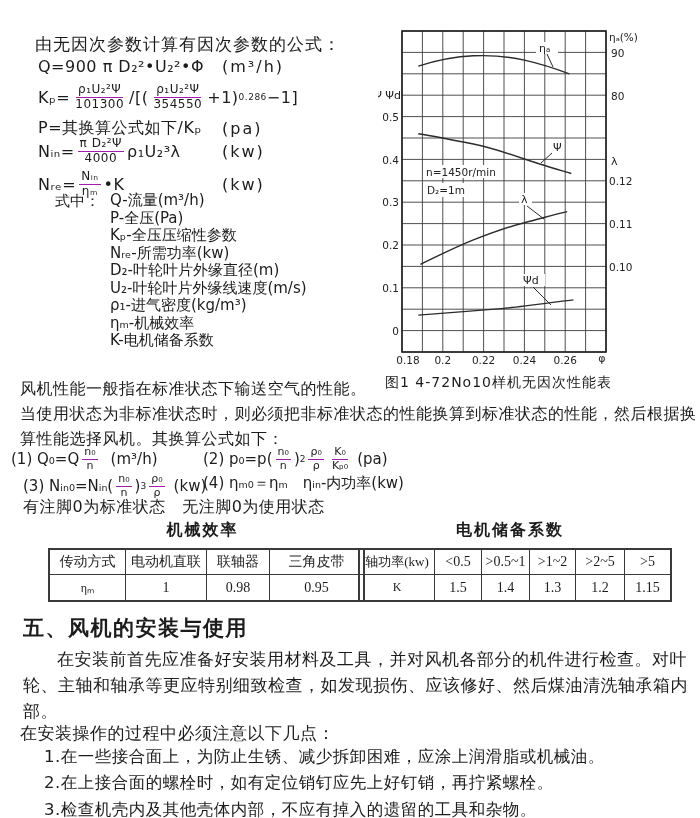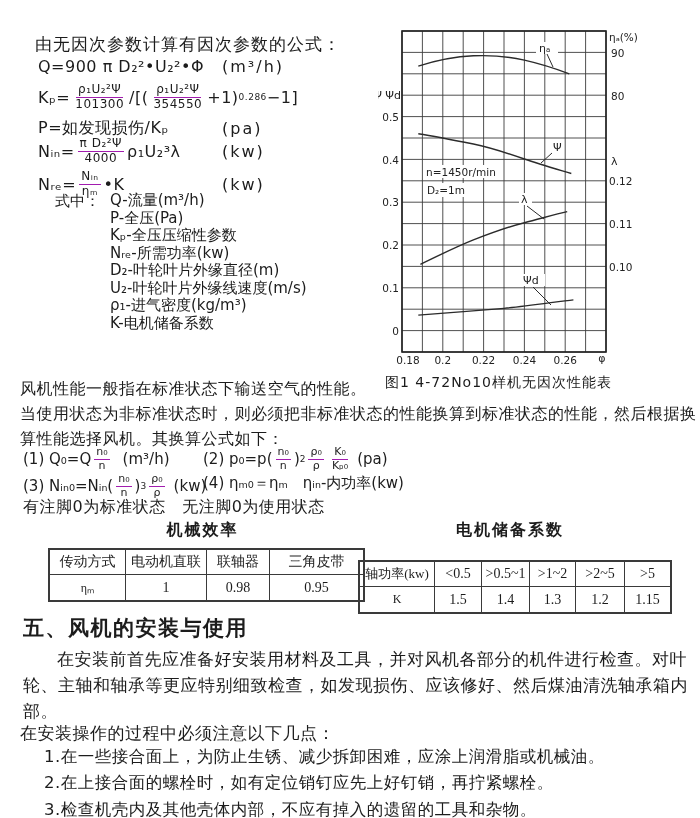--- a/index.html
+++ b/index.html
@@ -60,21 +60,21 @@
     <span class="frac">
       <span class="num">ρ₁U₂²Ψ</span>
       <span class="den">354550</span>
     </span>
     <span>+1)</span>
     <sup class="exp">0.286</sup>
     <span>−1]</span>
   </div>
 
   <div class="fline" style="top:117px;height:22px;">
-    <span>P=如发现损伤/Kₚ</span>
+    <span>P=其换算公式如下/Kₚ</span>
     <span class="unit">(pa)</span>
   </div>
 
   <div class="fline" style="top:134px;height:34px;">
     <span>Nᵢₙ=</span>
     <span class="frac">
       <span class="num">π D₂²Ψ</span>
       <span class="den">4000</span>
     </span>
     <span>ρ₁U₂³λ</span>
@@ -94,20 +94,21 @@
   <div class="where">
     <span class="wlabel">式中：</span>
     <div class="witems">
       <div>Q-流量(m³/h)</div>
       <div>P-全压(Pa)</div>
       <div>Kₚ-全压压缩性参数</div>
       <div>Nᵣₑ-所需功率(kw)</div>
       <div>D₂-叶轮叶片外缘直径(m)</div>
       <div>U₂-叶轮叶片外缘线速度(m/s)</div>
       <div>ρ₁-进气密度(kg/m³)</div>
+      <div>ηₘ-机械效率</div>
       <div>K-电机储备系数</div>
     </div>
   </div>
 
   <svg class="abs" style="left:378px;top:25px;" width="272" height="345" viewBox="378 25 272 345">
 
     <path d="M402 31V352M422.4 31V352M442.8 31V352M463.2 31V352M483.6 31V352M504 31V352M524.4 31V352M544.8 31V352M565.2 31V352M585.6 31V352M606 31V352M402 31H606M402 52.4H606M402 73.8H606M402 95.2H606M402 116.6H606M402 138H606M402 159.4H606M402 180.8H606M402 202.2H606M402 223.6H606M402 245H606M402 266.4H606M402 287.8H606M402 309.2H606M402 330.6H606M402 352H606" stroke="#3c3c3c" stroke-width="0.9" fill="none"></path>
     <rect x="402" y="31" width="204" height="321" fill="none" stroke="#222" stroke-width="1.6"></rect>
 
     <path fill="none" stroke="#2b2b2b" stroke-width="1.4" d="M418.3 66.1 C436 60.5 455 56.6 473.4 55.8 C492 55 510 56.8 524.4 60.1 C539 63.4 556 68.8 569.3 73.8"></path>
@@ -159,21 +160,21 @@
     <text x="565.2" y="364" font-size="10.5" text-anchor="middle">0.26</text>
     <text x="602" y="362" font-size="11" text-anchor="middle">φ</text>
   </svg>
 
   <div class="caption" style="left:385px;top:374px;">图1 4-72No10样机无因次性能表</div>
 
   <div class="para" style="left:20px;top:379px;">风机性能一般指在标准状态下输送空气的性能。</div>
   <div class="para" style="left:20px;top:404px;">当使用状态为非标准状态时，则必须把非标准状态的性能换算到标准状态的性能，然后根据换</div>
   <div class="para" style="left:20px;top:429px;">算性能选择风机。其换算公式如下：</div>
 
-  <div class="conv" style="left:23px;top:444px;height:30px;">
+  <div class="conv" style="left:11px;top:444px;height:30px;">
     <span>(1) Q₀=Q</span>
     <span class="frac cfrac">
       <span class="num">n₀</span>
       <span class="den">n</span>
     </span>
     <span style="margin-left:10px">(m³/h)</span>
   </div>
 
   <div class="conv" style="left:203px;top:444px;height:30px;">
     <span>(2) p₀=p(</span>
@@ -227,21 +228,21 @@
     <tr>
       <td class="smallcell">ηₘ</td>
       <td>1</td>
       <td>0.98</td>
       <td>0.95</td>
     </tr>
   </tbody>
     </table>
 
   <div class="tbl-title" style="left:358px;top:520px;width:304px;">电机储备系数</div>
-  <table class="doc" style="left:358px;top:560px;width:305px;">
+  <table class="doc" style="left:358px;top:548px;width:305px;">
     <tbody>
         <tr>
       <th style="width:74px;font-size:13px;">轴功率(kw)</th>
       <th style="width:46px">&lt;0.5</th>
       <th style="width:47px">&gt;0.5~1</th>
       <th style="width:45px">&gt;1~2</th>
       <th style="width:48px">&gt;2~5</th>
       <th style="width:45px">&gt;5</th>
     </tr>
     <tr>

